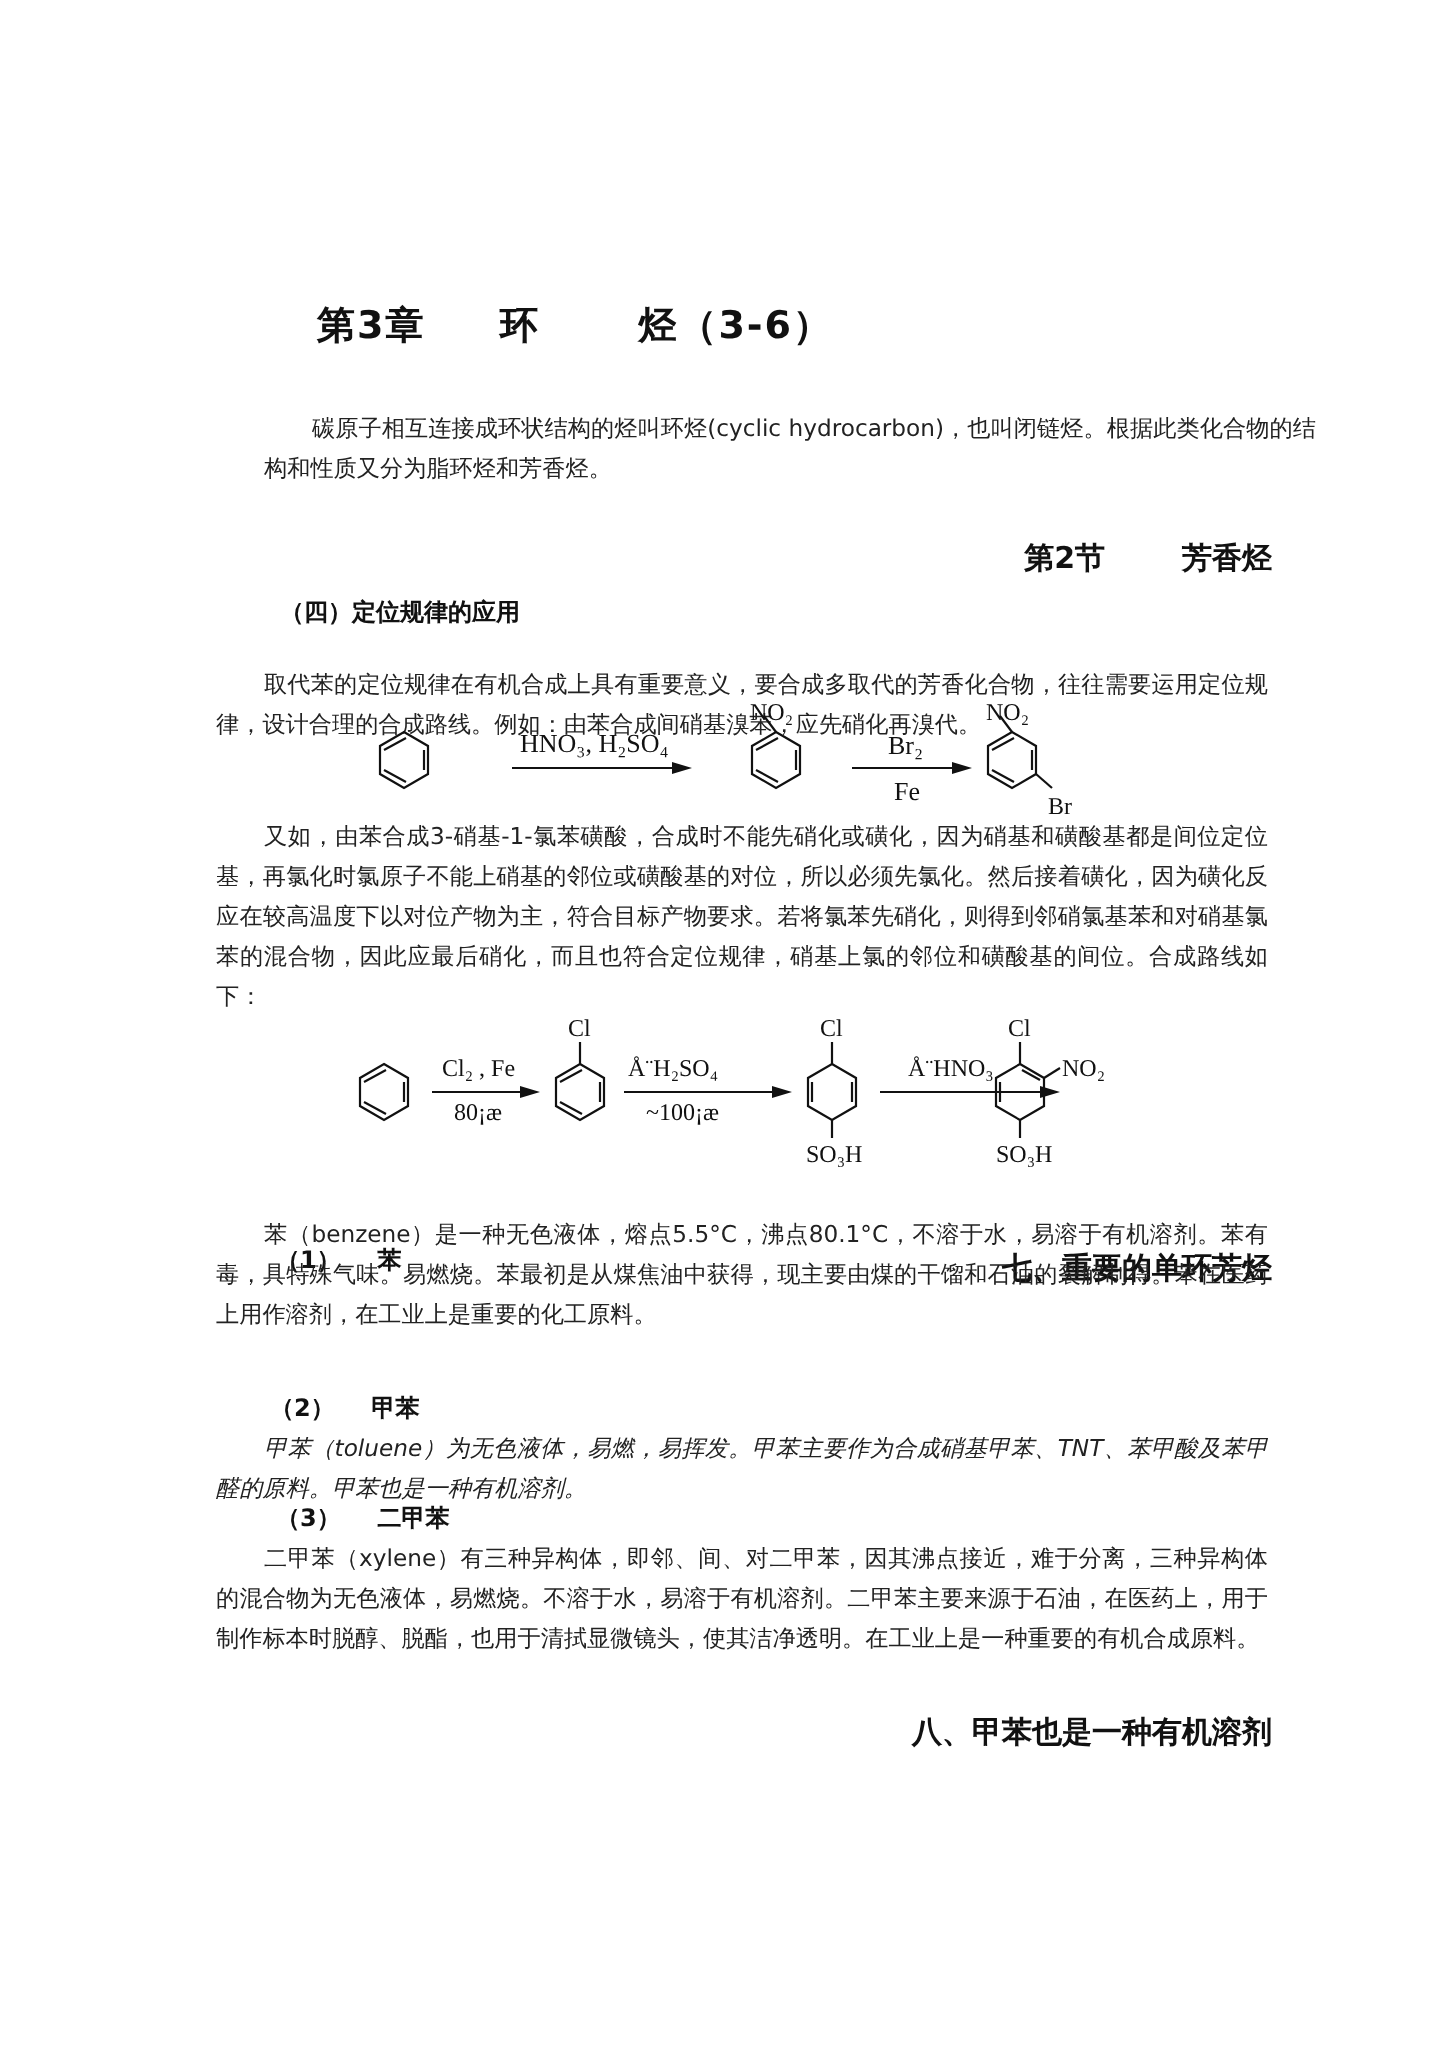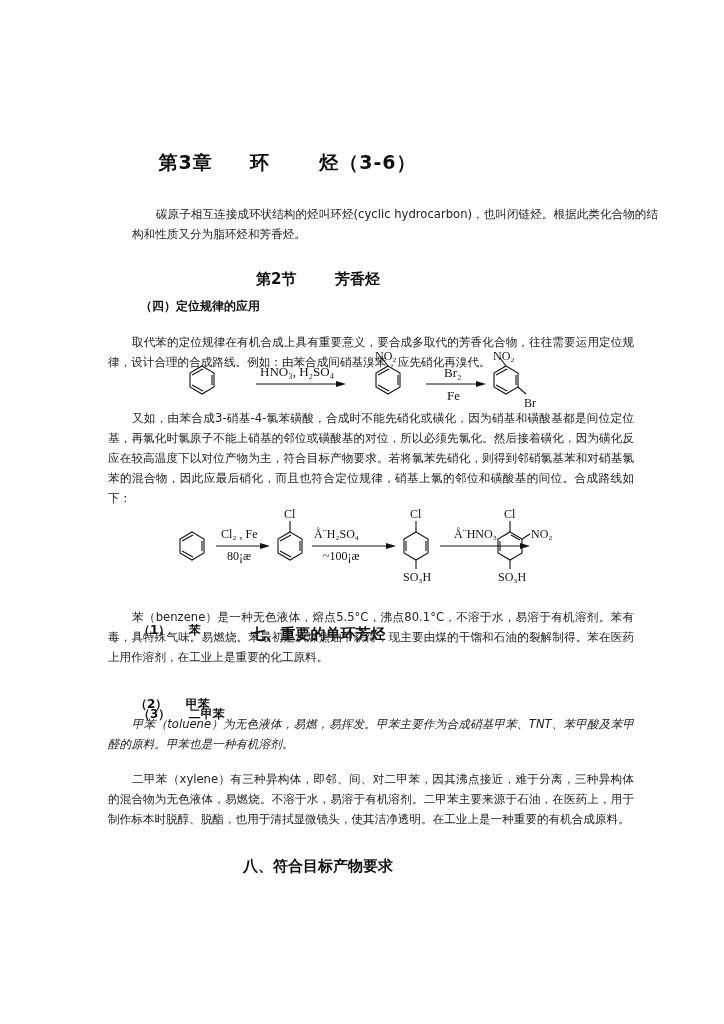--- a/index.html
+++ b/index.html
@@ -4,21 +4,21 @@
 <style>
   html, body { margin: 0; padding: 0; background: #ffffff; }
   body { width: 724px; height: 1024px; position: relative; overflow: hidden;
          font-family: "DejaVu Sans", "Liberation Sans", sans-serif; color: #111; }
   .abs { position: absolute; }
   .chapter-title { top: 150px; left: 0; width: 575px; text-align: center;
          font-size: 19px; font-weight: bold; letter-spacing: 1px; }
   .chapter-title span { display: inline-block; }
   .para { left: 108px; width: 526px; font-size: 11.6px; line-height: 20px;
           text-indent: 24px; text-align: justify; color: #222; }
-  .section-title { left: 0; width: 636px; text-align: center; font-size: 15px; font-weight: bold; }
+  .section-title { left: 0; width: 636px; text-align: right; font-size: 15px; font-weight: bold; }
   .sub-title { left: 132px; font-size: 12px; font-weight: bold; }
   svg text { font-family: "Liberation Serif", "DejaVu Serif", serif; fill: #111; }
 </style>
 </head>
 <body>
 
 <div class="abs chapter-title">
   <span>第3章</span>
   <span style="width:22px"></span>
   <span>环</span>
@@ -70,21 +70,21 @@
     <line x1="346" y1="25" x2="346" y2="35"></line>
     <line x1="337" y1="41" x2="326" y2="35"></line>
     <line x1="337" y1="19" x2="326" y2="25"></line>
     <line x1="336" y1="16" x2="330" y2="8"></line>
     <line x1="348" y1="37" x2="356" y2="44"></line>
   </g>
   <text x="323" y="10" font-size="12">NO₂</text>
   <text x="354" y="57" font-size="12">Br</text>
 </svg>
 
-<div class="abs para" style="top:408px;">又如，由苯合成3-硝基-4-氯苯磺酸，合成时不能先硝化或磺化，因为硝基和磺酸基都是间位定位基，再氯化时氯原子不能上硝基的邻位或磺酸基的对位，所以必须先氯化。然后接着磺化，因为磺化反应在较高温度下以对位产物为主，符合目标产物要求。若将氯苯先硝化，则得到邻硝氯基苯和对硝基氯苯的混合物，因此应最后硝化，而且也符合定位规律，硝基上氯的邻位和磺酸基的间位。合成路线如下：</div>
+<div class="abs para" style="top:408px;">又如，由苯合成3-硝基-1-氯苯磺酸，合成时不能先硝化或磺化，因为硝基和磺酸基都是间位定位基，再氯化时氯原子不能上硝基的邻位或磺酸基的对位，所以必须先氯化。然后接着磺化，因为磺化反应在较高温度下以对位产物为主，符合目标产物要求。若将氯苯先硝化，则得到邻硝氯基苯和对硝基氯苯的混合物，因此应最后硝化，而且也符合定位规律，硝基上氯的邻位和磺酸基的间位。合成路线如下：</div>
 
 <svg class="abs" style="top:505px; left:170px;" width="400" height="80">
 
   <g stroke="#111" stroke-width="1.1" fill="none">
     <polygon points="22,27 34,34 34,48 22,55 10,48 10,34"></polygon>
     <line x1="32" y1="36" x2="32" y2="46"></line>
     <line x1="23" y1="52" x2="12" y2="46"></line>
     <line x1="23" y1="30" x2="12" y2="36"></line>
   </g>
 
@@ -143,20 +143,20 @@
 </div>
 <div class="abs para" style="top:607px;">苯（benzene）是一种无色液体，熔点5.5°C，沸点80.1°C，不溶于水，易溶于有机溶剂。苯有毒，具特殊气味。易燃烧。苯最初是从煤焦油中获得，现主要由煤的干馏和石油的裂解制得。苯在医药上用作溶剂，在工业上是重要的化工原料。</div>
 
 <div class="abs sub-title" style="top:696px; left:135px;">
   <span>（2）</span>
   <span style="display:inline-block;width:10px"></span>
   <span>甲苯</span>
 </div>
 <div class="abs para" style="top:714px;font-style:italic;">甲苯（toluene）为无色液体，易燃，易挥发。甲苯主要作为合成硝基甲苯、TNT、苯甲酸及苯甲醛的原料。甲苯也是一种有机溶剂。</div>
 
-<div class="abs sub-title" style="top:706px; left:138px;">
+<div class="abs sub-title" style="top:751px; left:138px;">
   <span>（3）</span>
   <span style="display:inline-block;width:10px"></span>
   <span>二甲苯</span>
 </div>
 <div class="abs para" style="top:769px;">二甲苯（xylene）有三种异构体，即邻、间、对二甲苯，因其沸点接近，难于分离，三种异构体的混合物为无色液体，易燃烧。不溶于水，易溶于有机溶剂。二甲苯主要来源于石油，在医药上，用于制作标本时脱醇、脱酯，也用于清拭显微镜头，使其洁净透明。在工业上是一种重要的有机合成原料。</div>
 
-<div class="abs section-title" style="top:857px;">八、符合目标产物要求</div>
+<div class="abs section-title" style="top:857px;">八、甲苯也是一种有机溶剂</div>
 
 </body></html>

